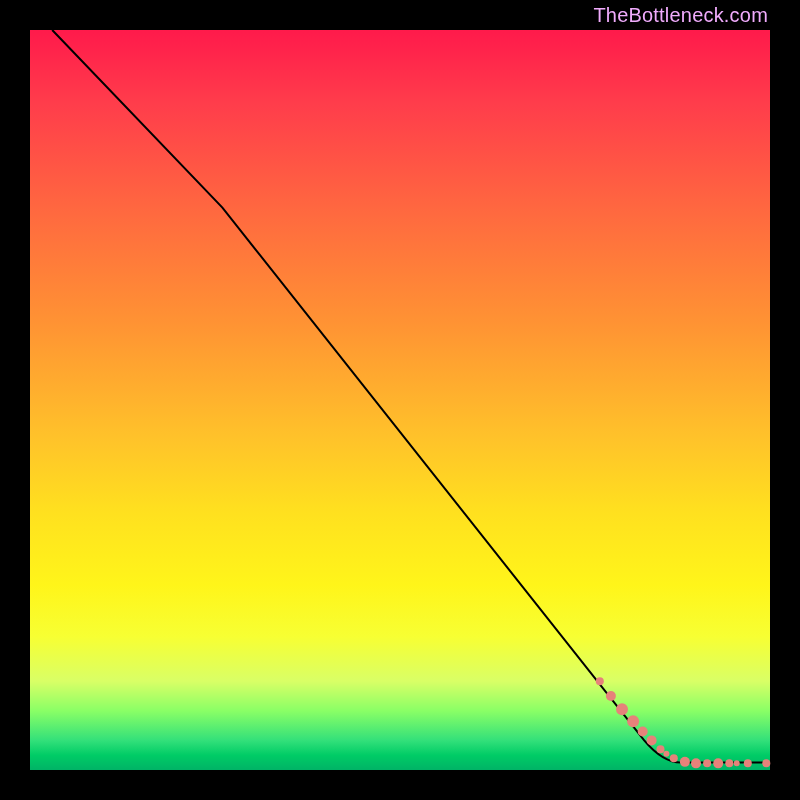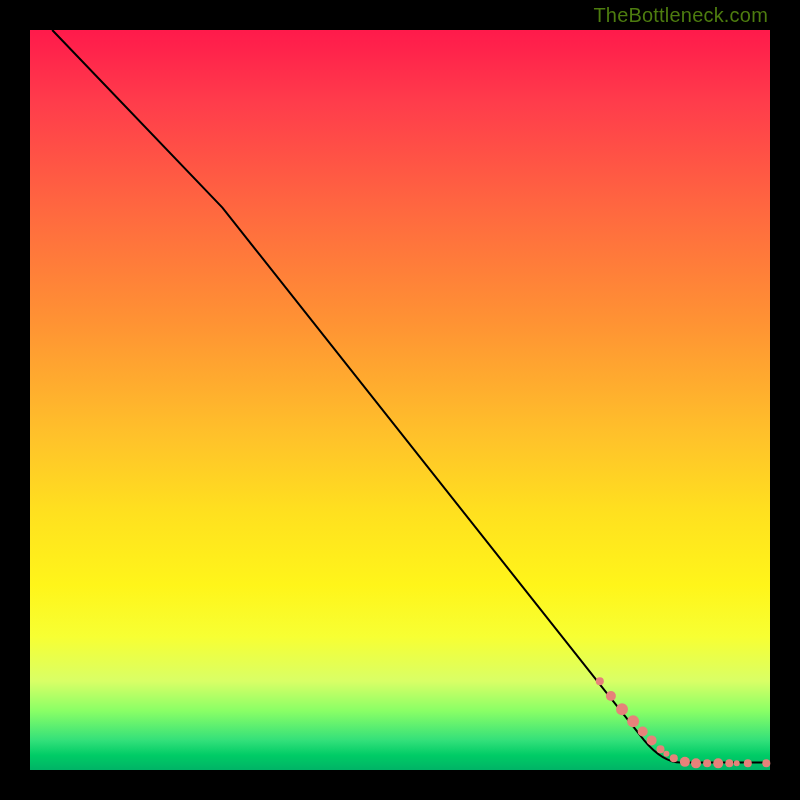--- a/index.html
+++ b/index.html
@@ -47,21 +47,21 @@
   .plot-area::after {
     content: "";
     position: absolute;
     inset: 0;
     pointer-events: none;
   }
   .attribution {
     position: absolute;
     top: 4px;
     right: 32px;
-    color: #4d7c0f;
+    color: #f0abfc;
     font-size: 20px;
     font-weight: 500;
     letter-spacing: 0.2px;
   }
   svg.overlay {
     position: absolute;
     left: 30px;
     top: 30px;
     width: 740px;
     height: 740px;

